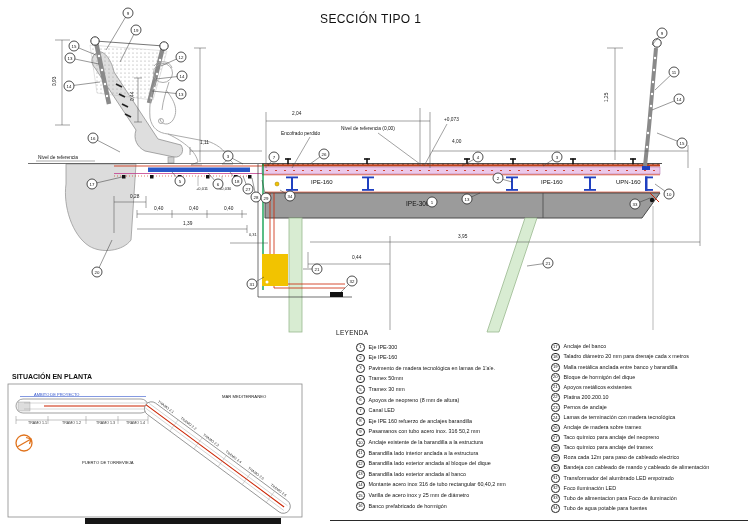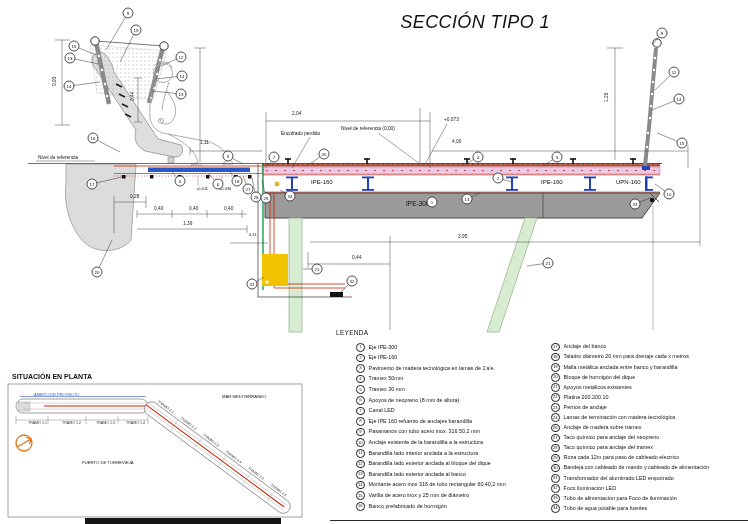--- a/index.html
+++ b/index.html
@@ -1,19 +1,19 @@
 <!DOCTYPE html>
 <html><head>
 <meta charset="utf-8">
 <style>
   html,body{margin:0;padding:0;background:#fff;}
   #page{position:relative;width:748px;height:524px;background:#ffffff;overflow:hidden;
         font-family:"Liberation Sans", sans-serif;color:#111;}
-  #title{position:absolute;left:320px;top:12px;width:230px;text-align:right;
-         font-size:18px;letter-spacing:.4px;color:#111;font-style:italic;}
+  #title{position:absolute;left:320px;top:12px;width:230px;text-align:left;
+         font-size:12px;letter-spacing:.4px;color:#111;}
   #drawing{position:absolute;left:0;top:0;}
   
   #legend-title{position:absolute;left:336px;top:329px;font-size:6.5px;letter-spacing:.3px;}
   .legend-col{position:absolute;font-size:5.4px;line-height:1;}
   #legend-left{left:356px;top:342px;}
   #legend-right{left:551px;top:342px;}
   .lrow{display:flex;align-items:center;white-space:nowrap;}
   #legend-left .lrow{height:10.6px;}
   #legend-right .lrow{height:10.1px;}
   .badge{flex:0 0 auto;width:6.6px;height:6.6px;border:0.7px solid #222;border-radius:50%;

